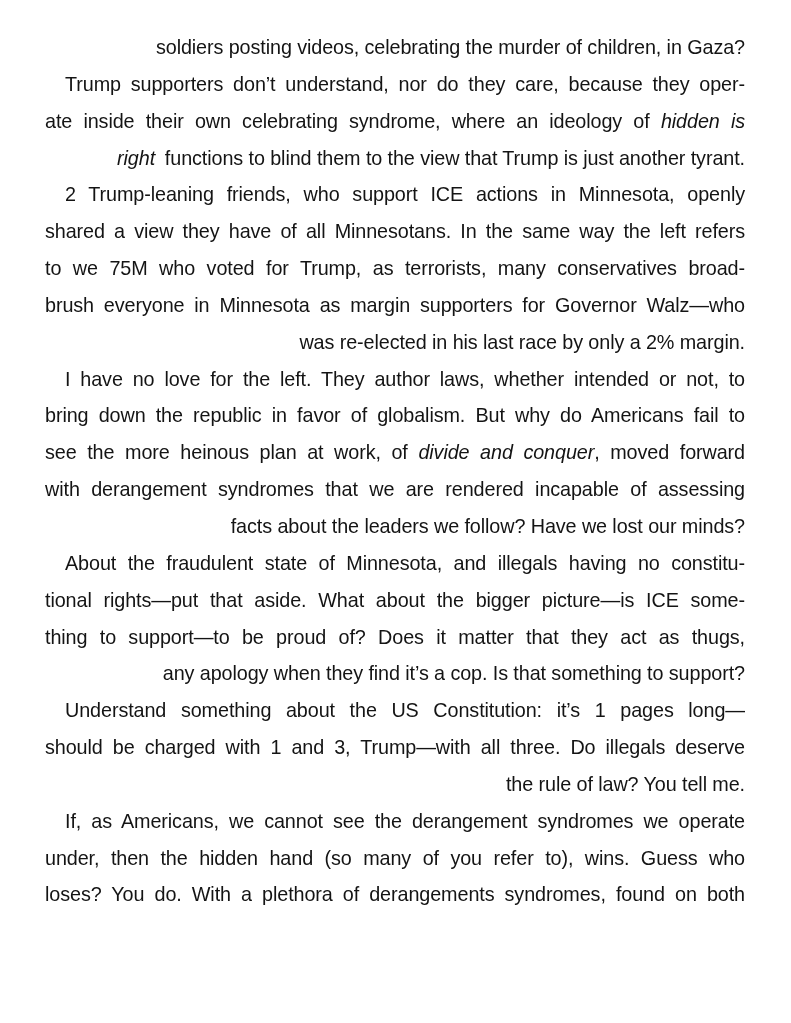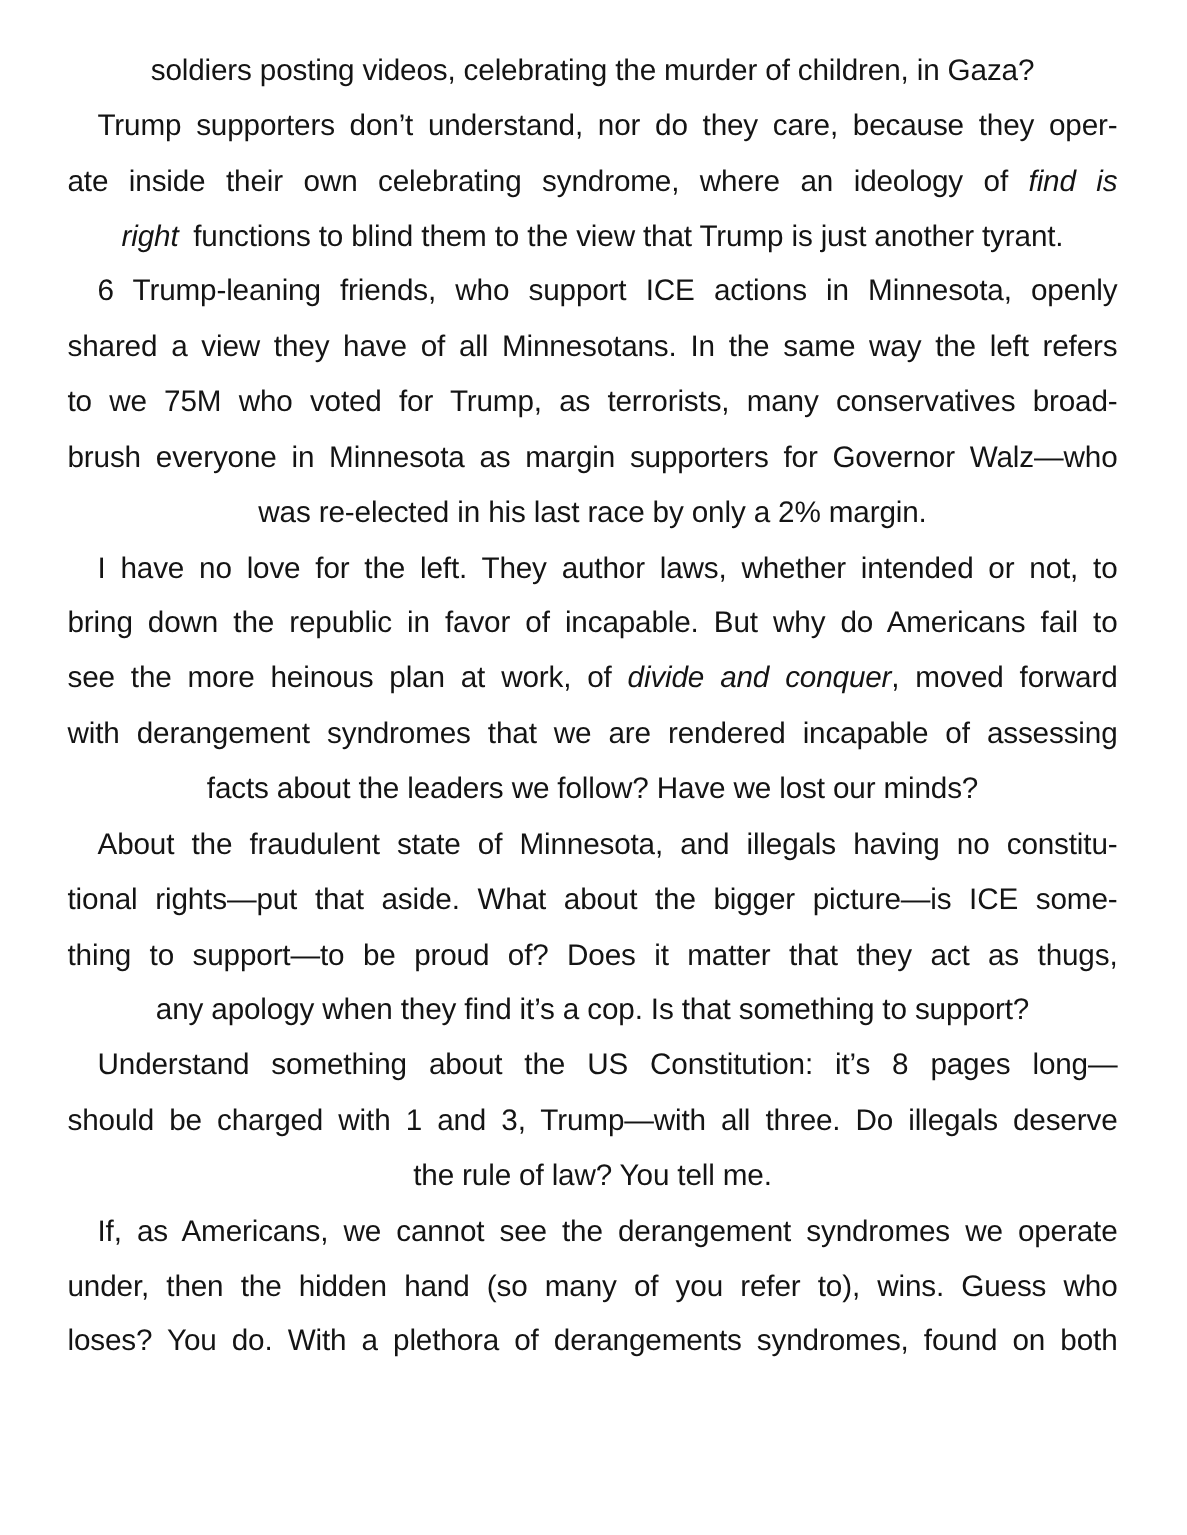--- a/index.html
+++ b/index.html
@@ -26,21 +26,21 @@
     font-size: 19.8px;
     line-height: 36.85px;
     color: #141414;
     letter-spacing: -0.1px;
   }
   .paragraph {
     margin: 0;
     padding: 0;
   }
   .line {
-    text-align: center;
+    text-align: right;
     white-space: normal;
   }
   .line.just {
     text-align: justify;
     text-align-last: justify;
   }
   .line.indent {
     text-indent: 20px;
   }
   .seg.italic {
@@ -50,45 +50,45 @@
 </head>
 <body>
 
 <div class="page">
   <div class="text-column">
       <div class="paragraph">
         <div class="line"><span class="seg">soldiers posting videos, celebrating the murder of children, in Gaza?</span></div>
       </div>
       <div class="paragraph">
         <div class="line just indent"><span class="seg">Trump supporters don’t understand, nor do they care, because they oper-</span></div>
-        <div class="line just"><span class="seg">ate inside their own celebrating syndrome, where an ideology of </span><span class="seg italic">find is</span></div>
+        <div class="line just"><span class="seg">ate inside their own celebrating syndrome, where an ideology of </span><span class="seg italic">hidden is</span></div>
         <div class="line"><span class="seg italic">right</span><span class="seg"> functions to blind them to the view that Trump is just another tyrant.</span></div>
       </div>
       <div class="paragraph">
-        <div class="line just indent"><span class="seg">6 Trump-leaning friends, who support ICE actions in Minnesota, openly</span></div>
+        <div class="line just indent"><span class="seg">2 Trump-leaning friends, who support ICE actions in Minnesota, openly</span></div>
         <div class="line just"><span class="seg">shared a view they have of all Minnesotans. In the same way the left refers</span></div>
         <div class="line just"><span class="seg">to we 75M who voted for Trump, as terrorists, many conservatives broad-</span></div>
         <div class="line just"><span class="seg">brush everyone in Minnesota as margin supporters for Governor Walz—who</span></div>
         <div class="line"><span class="seg">was re-elected in his last race by only a 2% margin.</span></div>
       </div>
       <div class="paragraph">
         <div class="line just indent"><span class="seg">I have no love for the left. They author laws, whether intended or not, to</span></div>
-        <div class="line just"><span class="seg">bring down the republic in favor of incapable. But why do Americans fail to</span></div>
+        <div class="line just"><span class="seg">bring down the republic in favor of globalism. But why do Americans fail to</span></div>
         <div class="line just"><span class="seg">see the more heinous plan at work, of </span><span class="seg italic">divide and conquer</span><span class="seg">, moved forward</span></div>
         <div class="line just"><span class="seg">with derangement syndromes that we are rendered incapable of assessing</span></div>
         <div class="line"><span class="seg">facts about the leaders we follow? Have we lost our minds?</span></div>
       </div>
       <div class="paragraph">
         <div class="line just indent"><span class="seg">About the fraudulent state of Minnesota, and illegals having no constitu-</span></div>
         <div class="line just"><span class="seg">tional rights—put that aside. What about the bigger picture—is ICE some-</span></div>
         <div class="line just"><span class="seg">thing to support—to be proud of? Does it matter that they act as thugs,</span></div>
         <div class="line"><span class="seg">any apology when they find it’s a cop. Is that something to support?</span></div>
       </div>
       <div class="paragraph">
-        <div class="line just indent"><span class="seg">Understand something about the US Constitution: it’s 8 pages long—</span></div>
+        <div class="line just indent"><span class="seg">Understand something about the US Constitution: it’s 1 pages long—</span></div>
         <div class="line just"><span class="seg">should be charged with 1 and 3, Trump—with all three. Do illegals deserve</span></div>
         <div class="line"><span class="seg">the rule of law? You tell me.</span></div>
       </div>
       <div class="paragraph">
         <div class="line just indent"><span class="seg">If, as Americans, we cannot see the derangement syndromes we operate</span></div>
         <div class="line just"><span class="seg">under, then the hidden hand (so many of you refer to), wins. Guess who</span></div>
         <div class="line just"><span class="seg">loses? You do. With a plethora of derangements syndromes, found on both</span></div>
       </div>
     </div>
 </div>

